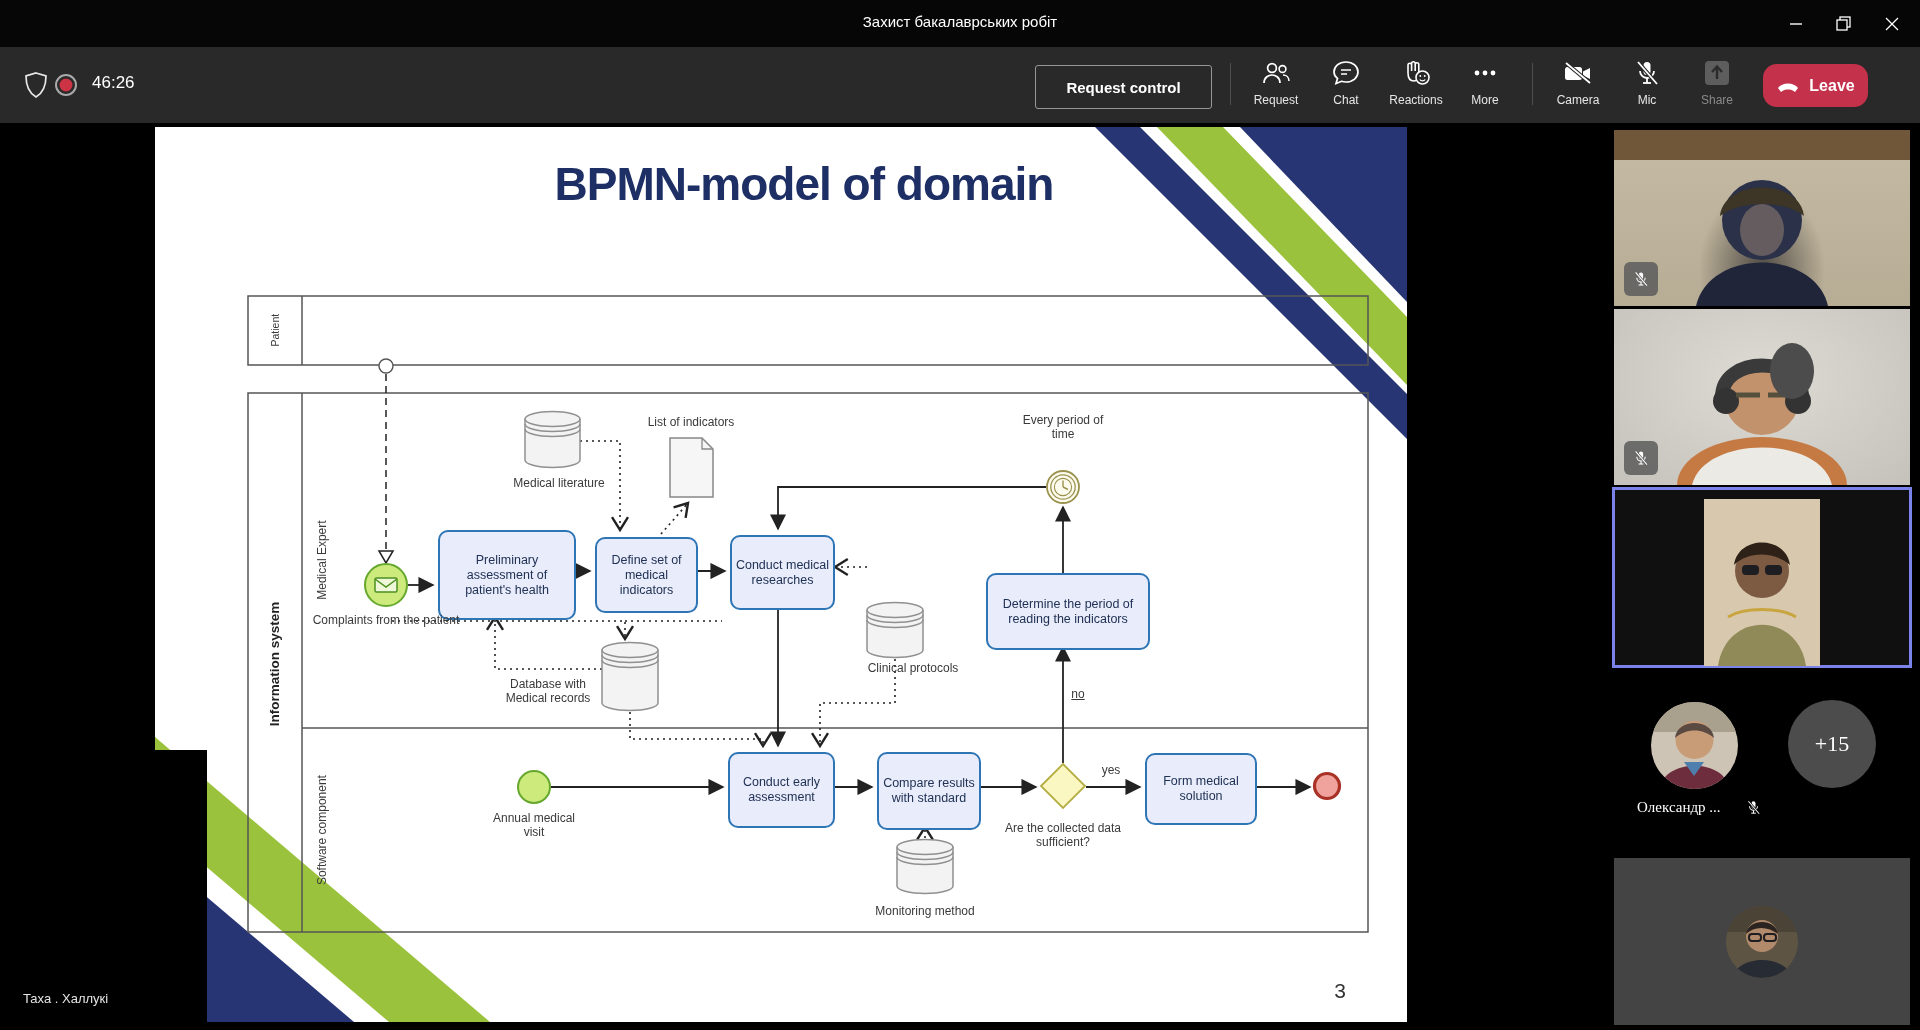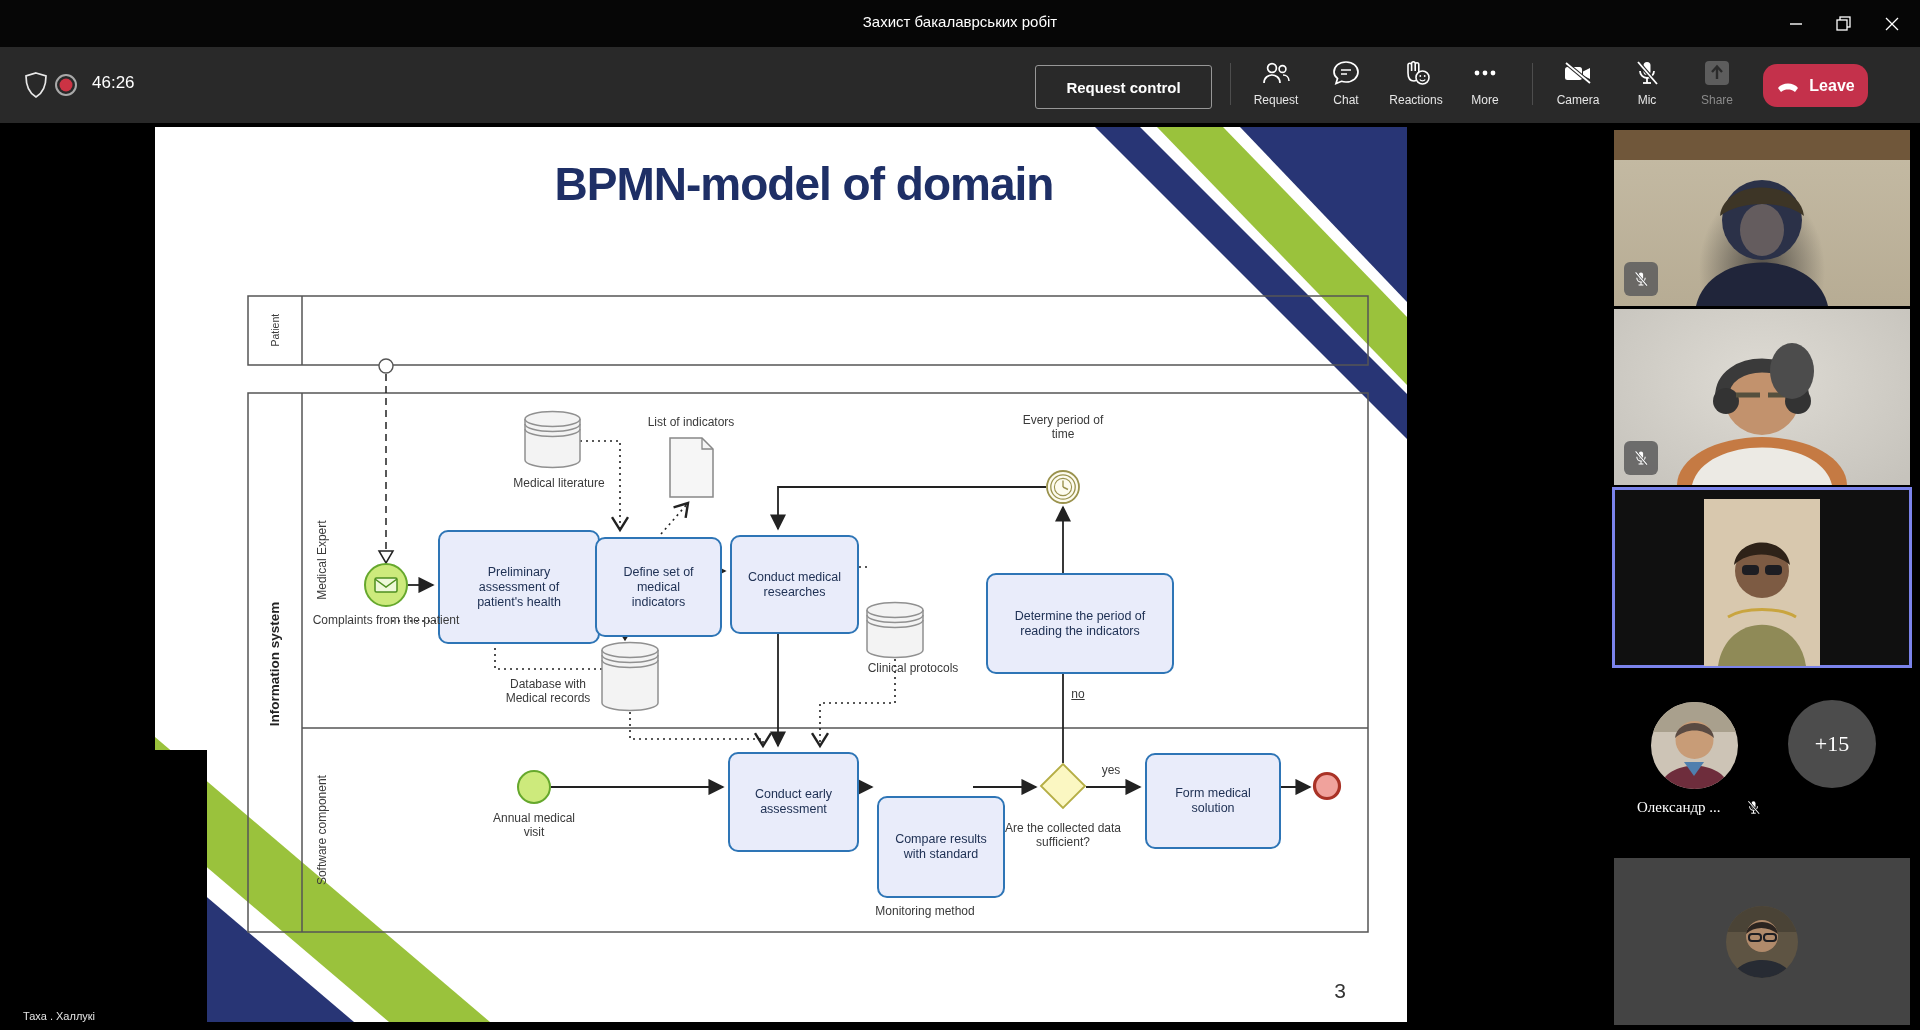--- a/index.html
+++ b/index.html
@@ -23,25 +23,25 @@
   #leave-btn{left:1763px;top:17px;width:105px;height:43px;background:#c4314b;border-radius:14px;color:#fff;
         font-size:16px;font-weight:700;display:flex;align-items:center;justify-content:center;gap:9px;cursor:pointer;}
   #timer{left:92px;top:26px;color:#fff;font-size:17px;}
   
   #share-region{left:5px;top:123px;width:1405px;height:903px;background:#000;}
   #slide{left:150px;top:4px;width:1252px;height:895px;background:#fff;overflow:hidden;}
   #slide-title{left:0;right:0;top:30px;text-align:center;color:#1e2f66;font-size:46px;font-weight:700;
         letter-spacing:-1px;padding-left:46px;}
   .dlabel{color:#3a3a3a;font-size:12px;line-height:1.18;text-align:center;}
   .task{background:#e9ecfa;border:2px solid #2e75b6;border-radius:10px;display:flex;align-items:center;
-        justify-content:center;text-align:center;color:#203255;font-size:12.5px;line-height:1.2;padding:14px;}
+        justify-content:center;text-align:center;color:#203255;font-size:12.5px;line-height:1.2;padding:2px;}
   .vlabel{text-align:center;transform:rotate(-90deg);}
   #page-number{left:1160px;top:852px;width:50px;text-align:center;color:#333;font-size:21px;}
   #presenter-overlay{left:0px;top:627px;width:202px;height:272px;background:#000;z-index:6;}
-  #presenter-name{left:18px;bottom:0;color:#e4e4e4;font-size:11px;}
+  #presenter-name{left:18px;bottom:16px;color:#e4e4e4;font-size:13px;}
   
   #sidebar{left:1410px;top:123px;width:510px;height:903px;background:#000;font-family:Liberation Serif, serif;}
   .tile{left:204px;width:296px;overflow:hidden;background:#333;cursor:pointer;}
   .micbadge{left:10px;bottom:10px;width:34px;height:34px;background:rgba(95,95,95,.88);border-radius:6px;
         display:flex;align-items:center;justify-content:center;}
   .avatar{border-radius:50%;overflow:hidden;}
   #plus15{left:378px;top:577px;width:88px;height:88px;border-radius:50%;background:#4c4c4c;color:#fff;
         font-size:22px;display:flex;align-items:center;justify-content:center;cursor:pointer;}
   #participant-row{left:227px;top:672px;width:240px;height:24px;display:flex;align-items:center;gap:24px;}
   #participant-name{color:#fff;font-size:15px;}
@@ -268,21 +268,21 @@
           <path d="M515,311 h32 l11,11 v48 h-43 Z" fill="#f6f6f6" stroke="#888" stroke-width="1.5"></path>
           <polyline points="547,311 547,322 558,322" fill="none" stroke="#888" stroke-width="1.3"></polyline>
         </g>
       </svg>
 
       <div class="abs task" style="left:283px;top:403px;width:130px;height:82px;z-index:2;">Preliminary assessment of patient's health</div>
       <div class="abs task" style="left:440px;top:410px;width:95px;height:68px;z-index:2;">Define set of medical indicators</div>
       <div class="abs task" style="left:575px;top:408px;width:97px;height:67px;z-index:2;">Conduct medical researches</div>
       <div class="abs task" style="left:831px;top:446px;width:156px;height:69px;z-index:2;">Determine the period of reading the indicators</div>
       <div class="abs task" style="left:573px;top:625px;width:99px;height:68px;z-index:2;">Conduct early assessment</div>
-      <div class="abs task" style="left:722px;top:625px;width:96px;height:70px;z-index:2;margin-top:44px;">Compare results with standard</div>
+      <div class="abs task" style="left:722px;top:625px;width:96px;height:70px;z-index:2;">Compare results with standard</div>
       <div class="abs task" style="left:990px;top:626px;width:104px;height:64px;z-index:2;">Form medical solution</div>
 
       <div class="abs dlabel vlabel" style="left:70px;top:197px;width:100px;font-size:10.5px;z-index:2;">Patient</div>
       <div class="abs dlabel vlabel" style="left:45px;top:529px;width:150px;font-size:13.5px;font-weight:700;color:#222;z-index:2;">Information system</div>
       <div class="abs dlabel vlabel" style="left:117px;top:426px;width:100px;z-index:2;">Medical Expert</div>
       <div class="abs dlabel vlabel" style="left:92px;top:696px;width:150px;z-index:2;">Software component</div>
 
       <div class="abs dlabel" style="left:156px;top:486px;width:150px;z-index:2;">Complaints from the patient</div>
       <div class="abs dlabel" style="left:354px;top:349px;width:100px;z-index:2;">Medical literature</div>
       <div class="abs dlabel" style="left:466px;top:288px;width:140px;z-index:2;">List of indicators</div>

